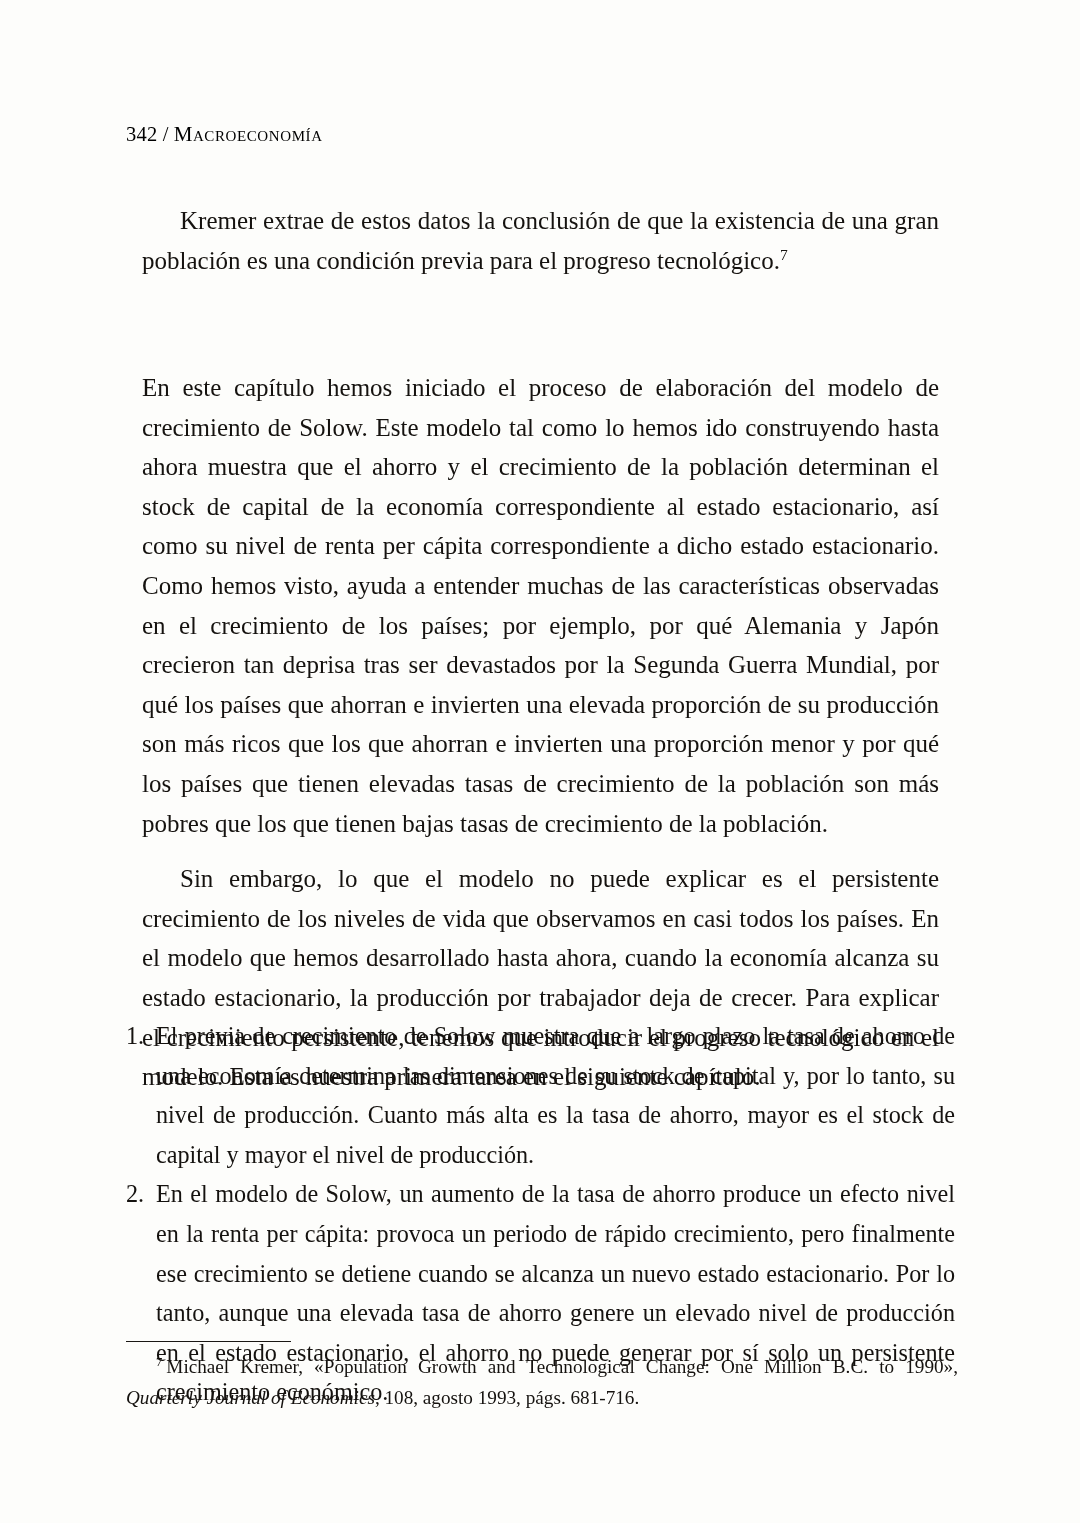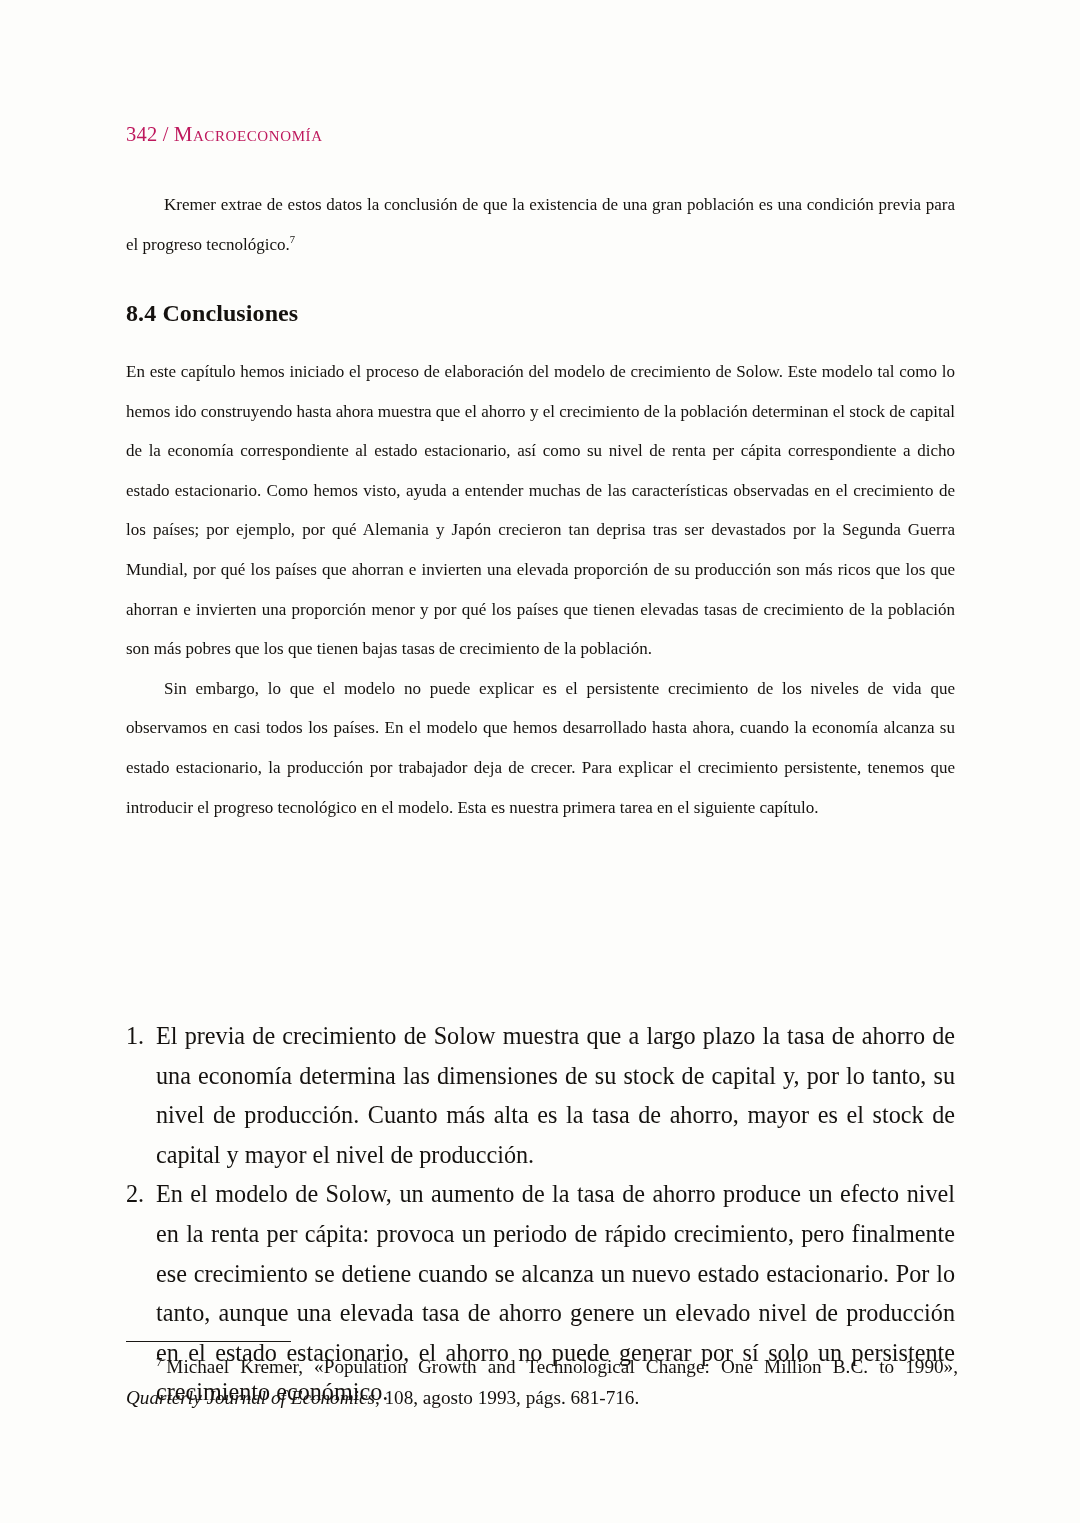--- a/index.html
+++ b/index.html
@@ -18,38 +18,38 @@
     color: #15120f;
   }
 
   
   .running-head {
     position: absolute;
     left: 126px;
     top: 122px;
     font-size: 20.5px;
     letter-spacing: 0.3px;
-    color: #be185d;
+    color: #000000;
     white-space: nowrap;
   }
   .running-head .folio { font-size: 20.5px; }
   .running-head .sep { margin: 0 5px; }
   .running-head .title-sc {
     font-variant: small-caps;
     font-size: 21px;
     letter-spacing: 0.6px;
   }
 
   
   .para {
-    font-size: 17px;
+    font-size: 25px;
     line-height: 39.6px;
     text-align: justify;
     text-justify: inter-word;
-    margin: 0;
+    margin: 16px;
     hyphens: manual;
   }
   .para.indent { text-indent: 38px; }
 
   .sup {
     font-size: 0.62em;
     vertical-align: super;
     line-height: 0;
   }
 
@@ -125,23 +125,20 @@
 <div class="page">
 
   <div class="running-head">
     <span class="folio">342</span><span class="sep">/</span><span class="title-sc">Macroeconomía</span>
   </div>
 
   <div id="block-para-kremer">
     <p class="para indent"><span>Kremer extrae de estos datos la conclusión de que la existencia de una gran población es una condición previa para el progreso tecnológico.</span><span class="sup">7</span></p>
   </div>
 
-  <div id="block-heading-conclusiones">
-    <h2 class="heading">8.4 Conclusiones</h2>
-  </div>
 
   <div id="block-para-conclusiones">
     <p class="para">En este capítulo hemos iniciado el proceso de elaboración del modelo de crecimiento de Solow. Este modelo tal como lo hemos ido construyendo hasta ahora muestra que el ahorro y el crecimiento de la población determinan el stock de capital de la economía correspondiente al estado estacionario, así como su nivel de renta per cápita correspondiente a dicho estado estacionario. Como hemos visto, ayuda a entender muchas de las características observadas en el crecimiento de los países; por ejemplo, por qué Alemania y Japón crecieron tan deprisa tras ser devastados por la Segunda Guerra Mundial, por qué los países que ahorran e invierten una elevada proporción de su producción son más ricos que los que ahorran e invierten una proporción menor y por qué los países que tienen elevadas tasas de crecimiento de la población son más pobres que los que tienen bajas tasas de crecimiento de la población.</p>
     <p class="para indent">Sin embargo, lo que el modelo no puede explicar es el persistente crecimiento de los niveles de vida que observamos en casi todos los países. En el modelo que hemos desarrollado hasta ahora, cuando la economía alcanza su estado estacionario, la producción por trabajador deja de crecer. Para explicar el crecimiento persistente, tenemos que introducir el progreso tecnológico en el modelo. Esta es nuestra primera tarea en el siguiente capítulo.</p>
   </div>
 
 
   <div id="block-summary-list">
     <ol class="sum-list">
       <li class="sum-item">

